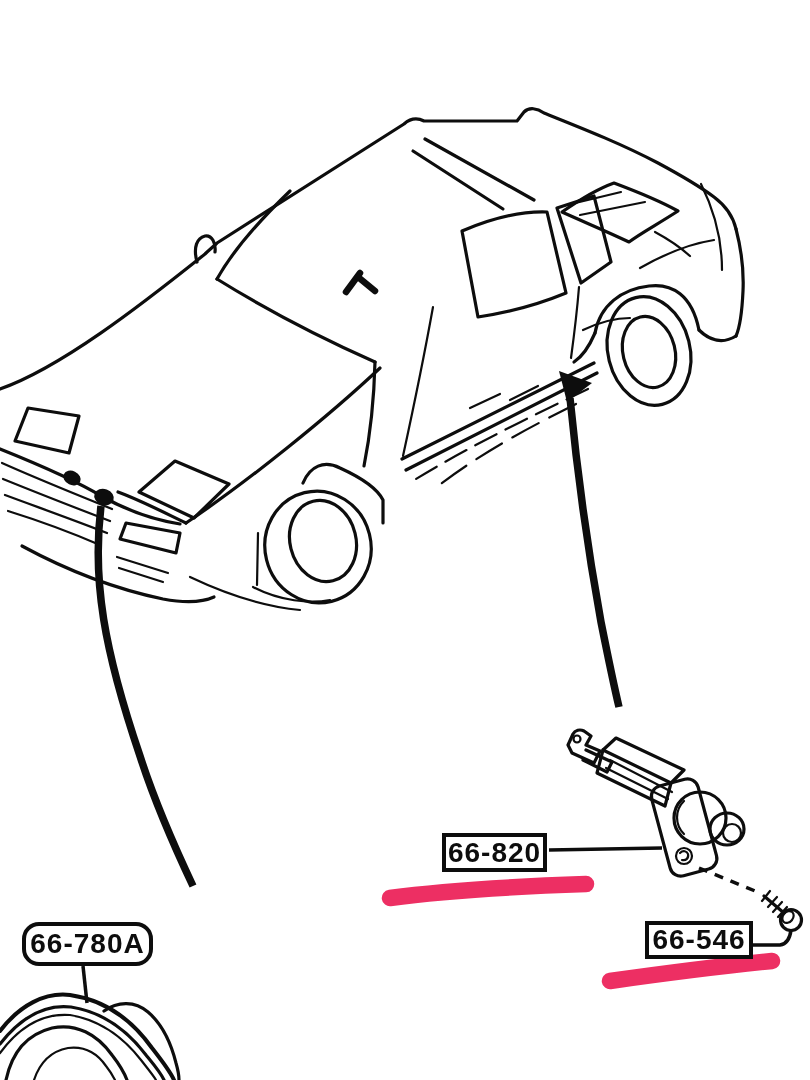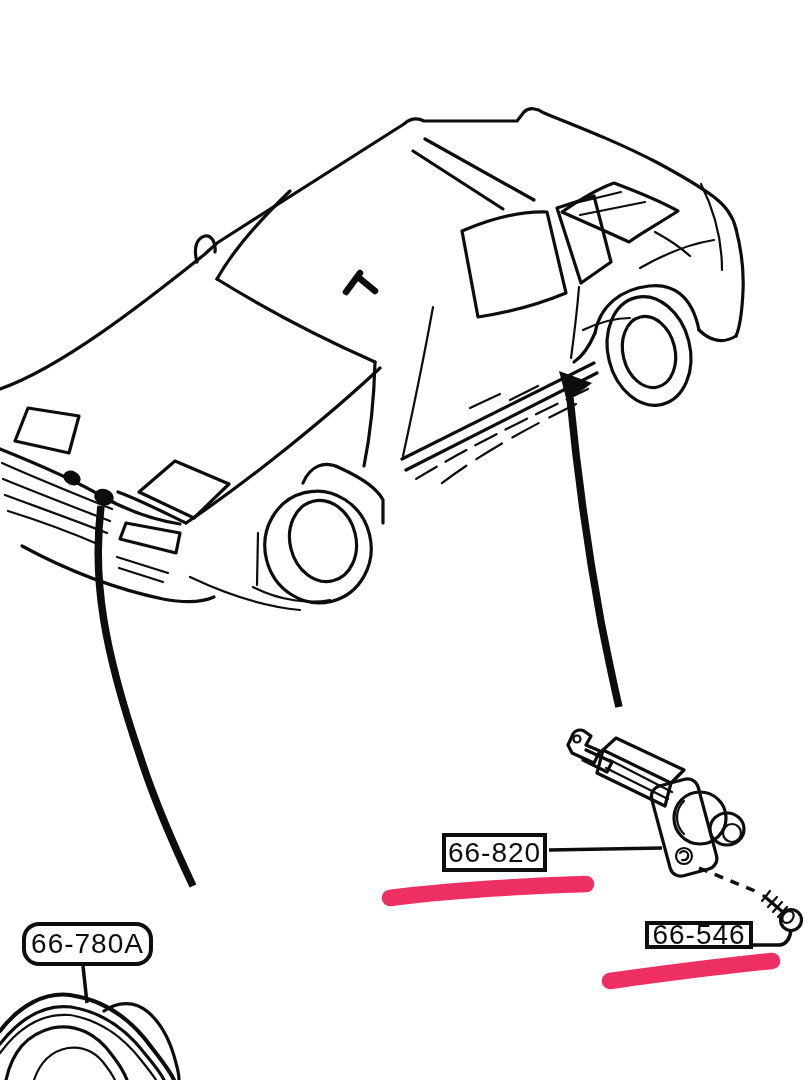--- a/index.html
+++ b/index.html
@@ -26,29 +26,29 @@
   .dash{fill:none;stroke:var(--ink);stroke-width:3.5;stroke-dasharray:9 8;stroke-linecap:butt;}
   .blk {fill:var(--ink);stroke:none;}
   .wip {fill:none;stroke:var(--ink);stroke-width:6.5;stroke-linecap:round;}
   .red {fill:none;stroke:var(--hl);stroke-width:16.5;stroke-linecap:round;}
   .callout{
     position:absolute;
     box-sizing:border-box;
     background:var(--paper);
     border:4px solid var(--ink);
     display:flex;align-items:center;justify-content:center;
-    font-weight:normal;
+    font-weight:bold;
     color:var(--ink);
     letter-spacing:1px;
     cursor:pointer;
     z-index:3;
     text-align:right;
   }
   #co-820 {left:442px;top:833px;width:105px;height:39px;font-size:28px;}
-  #co-546 {left:645px;top:921px;width:108px;height:28px;font-size:28px;}
+  #co-546 {left:645px;top:921px;width:108px;height:38px;font-size:28px;}
   #co-780a{left:22px; top:922px;width:131px;height:44px;font-size:28px;border-radius:17px;}
 </style>
 </head>
 <body>
 
 <div class="stage">
 
   <svg class="art" width="810" height="1080" viewBox="0 0 810 1080">
 
     <g>

